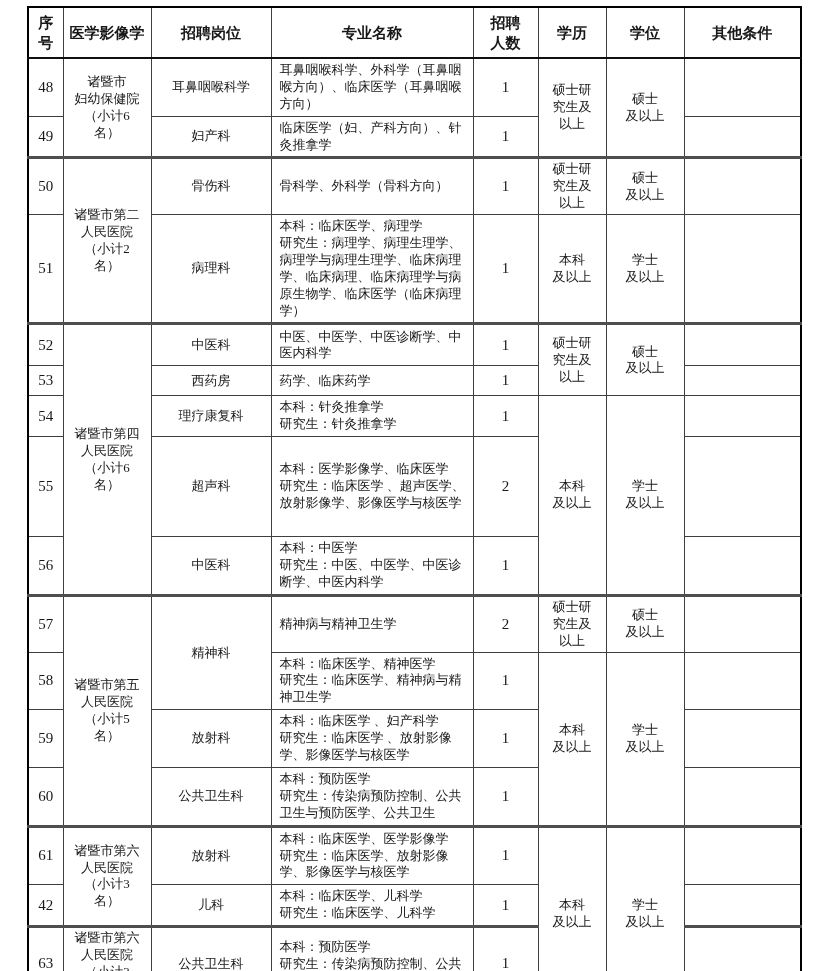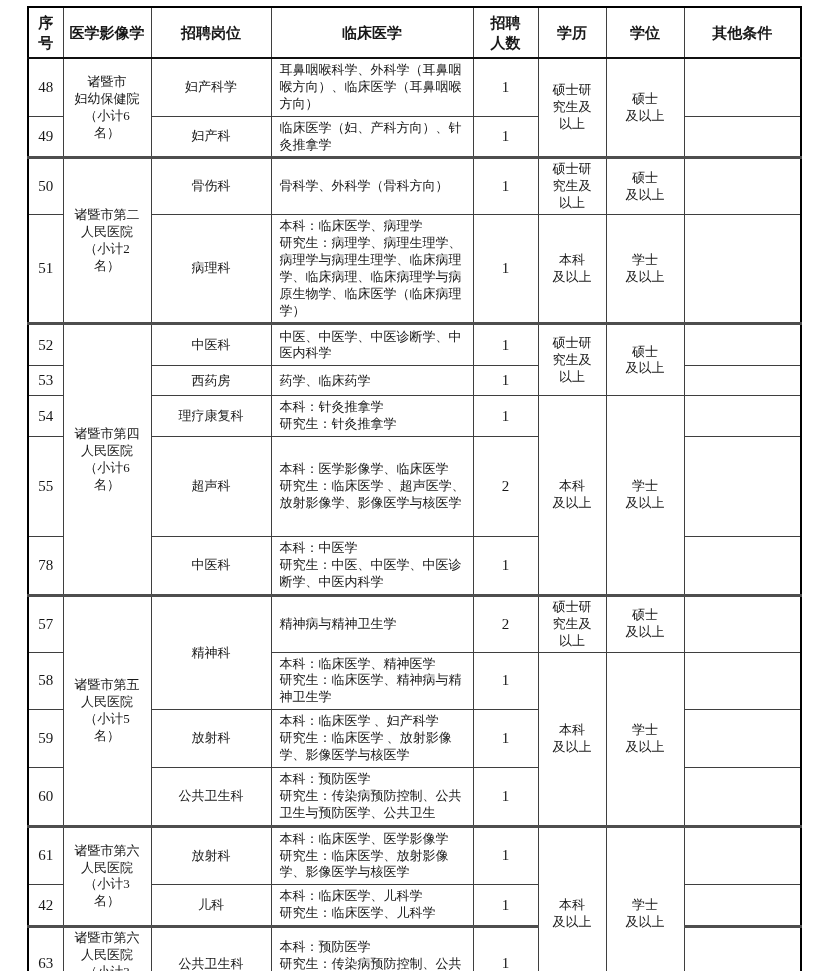--- a/index.html
+++ b/index.html
@@ -52,37 +52,37 @@
         <col style="width:68px">
         <col style="width:78px">
         <col style="width:117px">
   </colgroup>
   <thead>
   <tr style="height:44px">
     <th>序
 号</th>
     <th>医学影像学</th>
     <th>招聘岗位</th>
-    <th>临床医学</th>
+    <th>专业名称</th>
     <th>招聘
 人数</th>
     <th>学历</th>
     <th>学位</th>
     <th>其他条件</th>
   </tr>
   </thead>
   <tbody>
 
   <tr style="height:52px">
     <td class="c-no">48</td>
     <td class="c-unit" rowspan="2">诸暨市
 妇幼保健院
 （小计6
 名）</td>
-    <td class="c-post">妇产科学</td>
+    <td class="c-post">耳鼻咽喉科学</td>
     <td class="c-major">耳鼻咽喉科学、外科学（耳鼻咽喉方向）、临床医学（耳鼻咽喉方向）</td>
     <td class="c-count">1</td>
     <td class="c-edu" rowspan="2">硕士研
 究生及
 以上</td>
     <td class="c-degree" rowspan="2">硕士
 及以上</td>
     <td class="c-other"></td>
   </tr>
 
@@ -165,21 +165,21 @@
   <tr style="height:100px">
     <td class="c-no">55</td>
     <td class="c-post">超声科</td>
     <td class="c-major">本科：医学影像学、临床医学
 研究生：临床医学 、超声医学、放射影像学、影像医学与核医学</td>
     <td class="c-count">2</td>
     <td class="c-other"></td>
   </tr>
 
   <tr style="height:50px">
-    <td class="c-no">78</td>
+    <td class="c-no">56</td>
     <td class="c-post">中医科</td>
     <td class="c-major">本科：中医学
 研究生：中医、中医学、中医诊断学、中医内科学</td>
     <td class="c-count">1</td>
     <td class="c-other"></td>
   </tr>
 
   <tr class="gsep" style="height:52px">
     <td class="c-no">57</td>
     <td class="c-unit" rowspan="4">诸暨市第五

